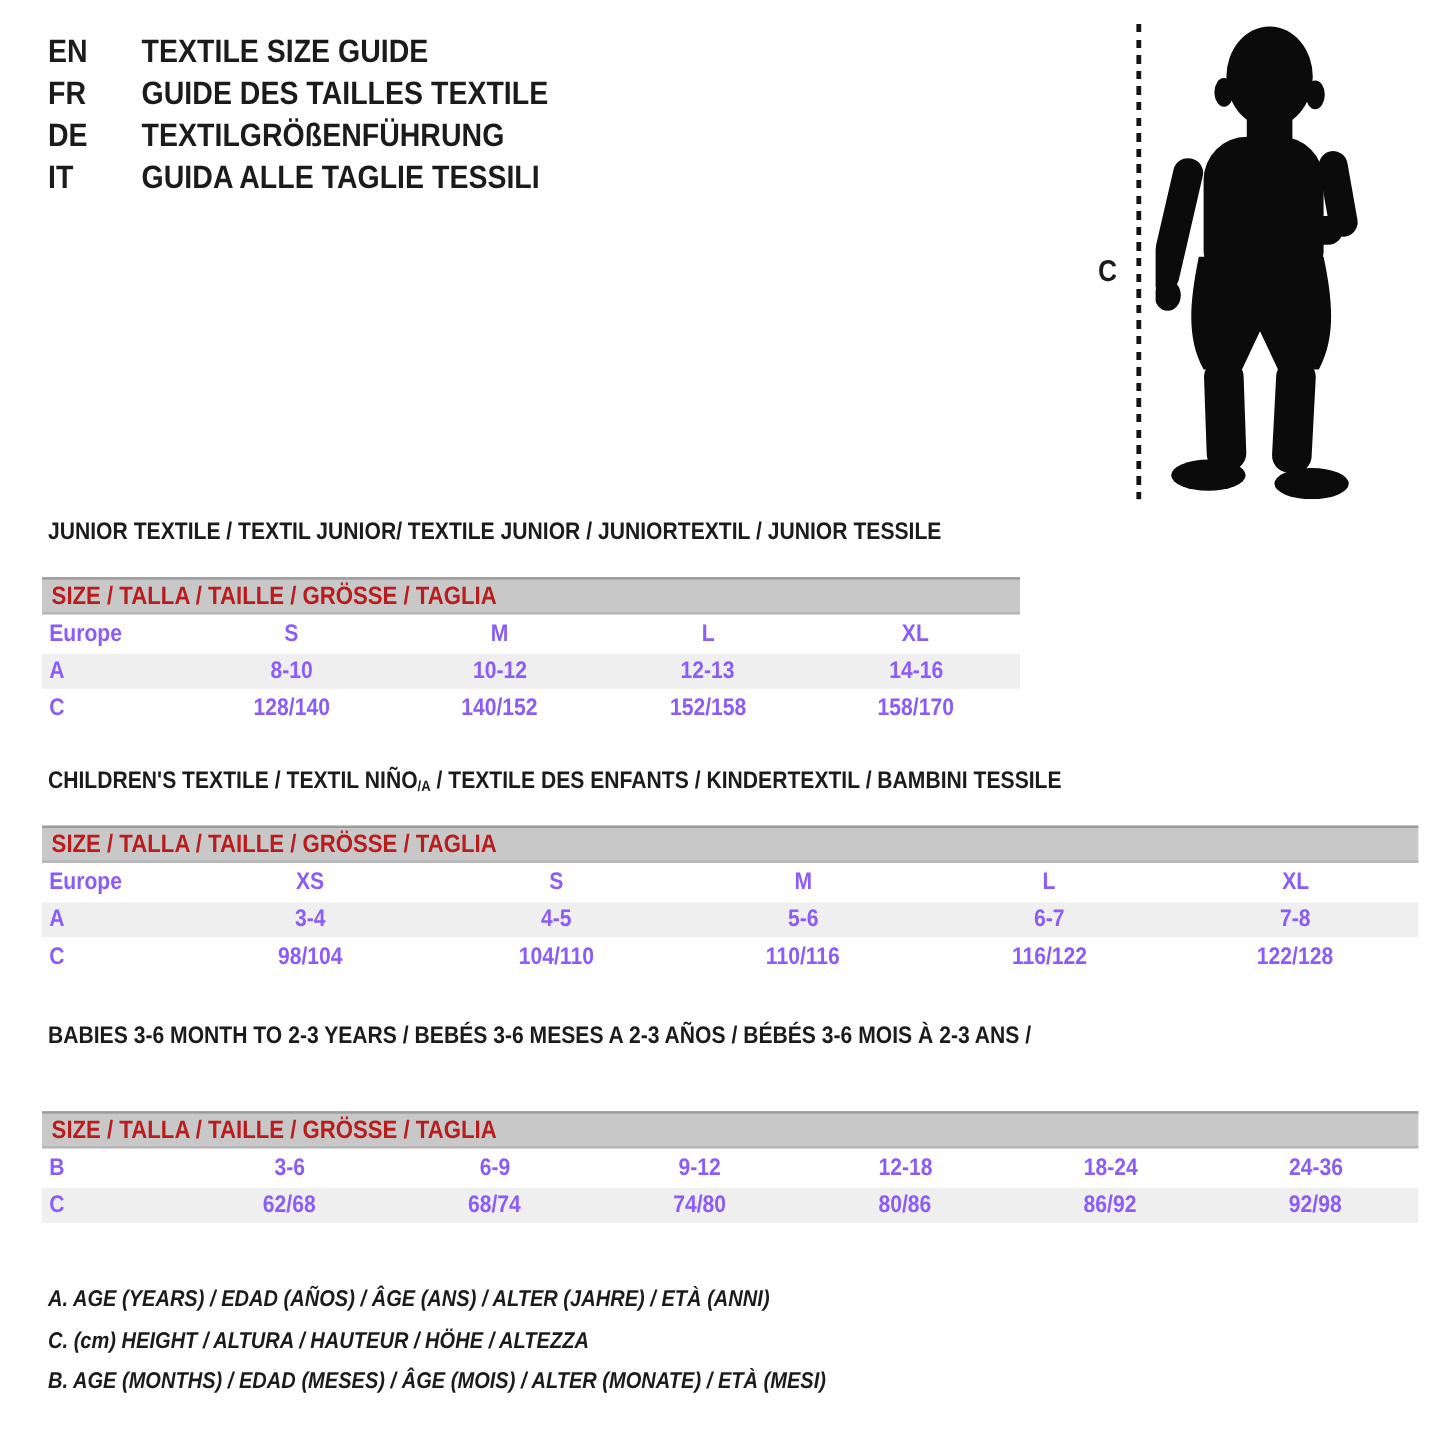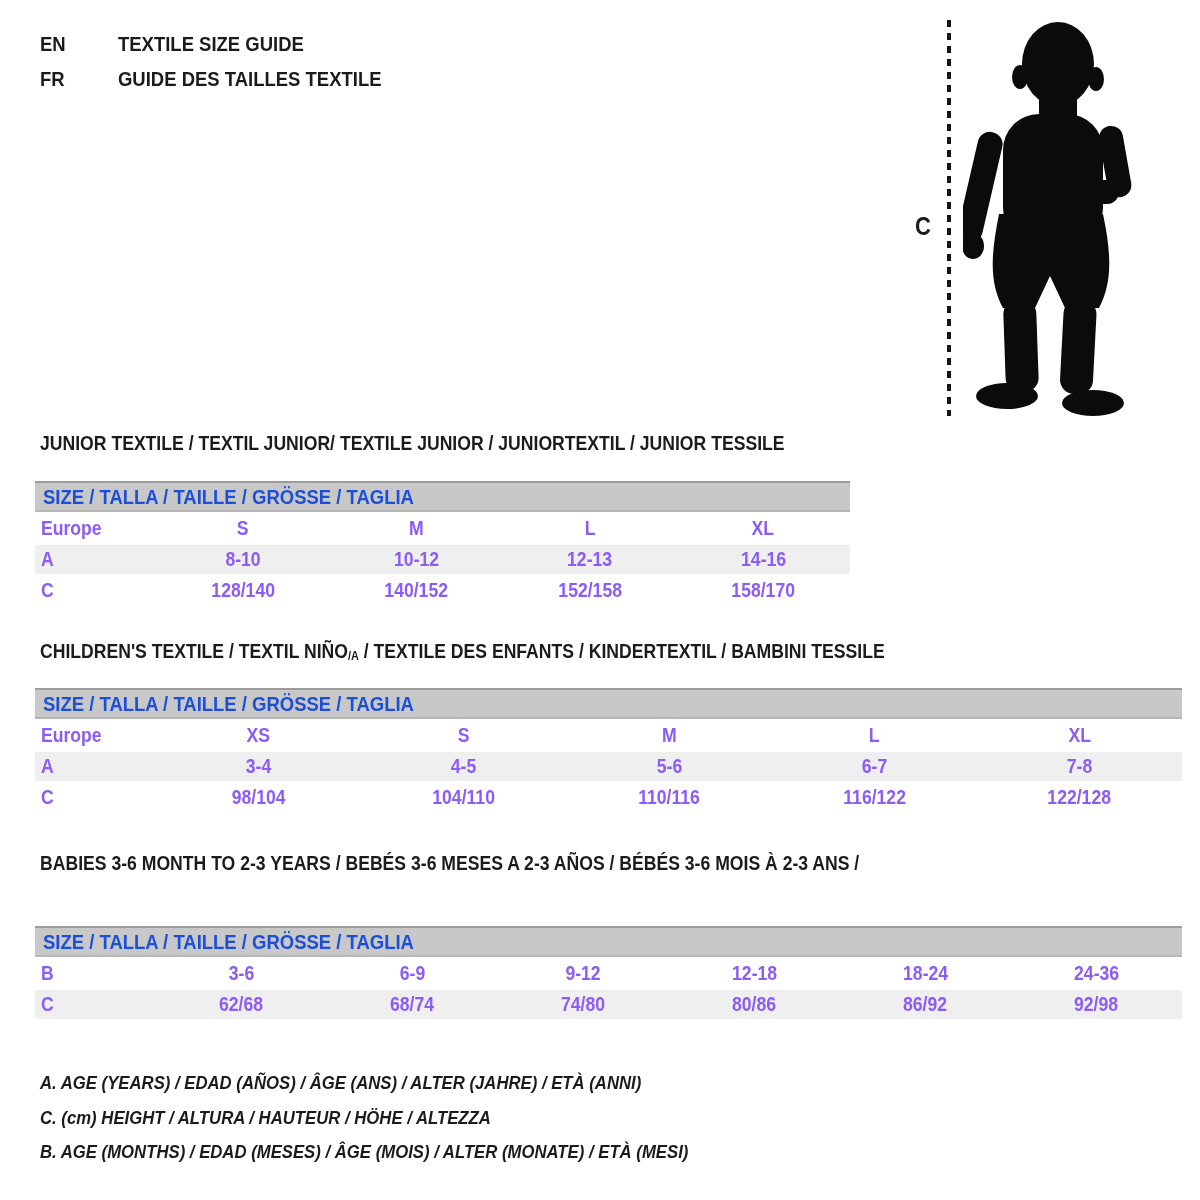--- a/index.html
+++ b/index.html
@@ -6,21 +6,21 @@
   .canvas{
     position:relative;width:1200px;height:1200px;background:#ffffff;
     font-family:"Liberation Sans", sans-serif;font-weight:700;color:#1b1b1b;
     overflow:hidden;
   }
   
   .cx{display:inline-block;transform:scaleX(.88);transform-origin:50% 50%;white-space:nowrap;}
   .cxl{display:inline-block;transform:scaleX(.88);transform-origin:0 50%;white-space:nowrap;}
 
   
-  .lang-block{position:absolute;left:40px;top:26px;font-size:21px;line-height:35px;}
+  .lang-block{position:absolute;left:40px;top:26px;font-size:27px;line-height:35px;}
   .lang-row{display:flex;}
   .lang-code{width:78px;flex:0 0 auto;}
 
   
   .c-label{position:absolute;left:914px;top:212px;font-size:25px;}
   .dash-line{
     position:absolute;left:947px;top:20px;width:4px;height:396px;
     background:repeating-linear-gradient(to bottom,#141414 0px,#141414 7px,transparent 7px,transparent 13px);
   }
   .baby-svg{position:absolute;left:963px;top:14px;}
@@ -32,21 +32,21 @@
   .t-babies{left:40px;top:846px;line-height:35px;}
   .subsc{font-size:.62em;vertical-align:-.15em;}
 
   
   .table{position:absolute;left:35px;}
   .tb-junior{top:481px;width:815px;}
   .tb-children{top:688px;width:1147px;}
   .tb-babies{top:926px;width:1147px;}
   .size-bar{
     height:27px;background:#c8c8c8;border-top:2px solid #9c9c9c;border-bottom:2px solid #b6b6b6;
-    display:flex;align-items:center;padding-left:8px;font-size:21px;color:#1d4ed8;
+    display:flex;align-items:center;padding-left:8px;font-size:21px;color:#b91c1c;
   }
   .trow{height:29px;margin-top:2px;display:flex;align-items:center;font-size:20px;color:#8b5cf6;}
   .trow.alt{background:#efefef;}
   .tlabel{width:115px;padding-left:6px;flex:0 0 auto;text-align:left;}
   .tcell{flex:1 1 0;text-align:center;}
 
   
   .legend{position:absolute;left:40px;top:1066px;font-size:19px;line-height:34.5px;font-style:italic;}
 </style>
 </head>
@@ -55,20 +55,28 @@
 <div class="canvas">
 
   <div class="lang-block">
     <div class="lang-row">
       <span class="lang-code cxl">EN</span>
       <span class="cxl">TEXTILE SIZE GUIDE</span>
     </div>
     <div class="lang-row">
       <span class="lang-code cxl">FR</span>
       <span class="cxl">GUIDE DES TAILLES TEXTILE</span>
+    </div>
+    <div class="lang-row">
+      <span class="lang-code cxl">DE</span>
+      <span class="cxl">TEXTILGRÖßENFÜHRUNG</span>
+    </div>
+    <div class="lang-row">
+      <span class="lang-code cxl">IT</span>
+      <span class="cxl">GUIDA ALLE TAGLIE TESSILI</span>
     </div>
   </div>
 
   <span class="c-label cx">C</span>
   <div class="dash-line"></div>
   <svg class="baby-svg" width="174" height="402" viewBox="0 0 174 402" fill="#0b0b0b" xmlns="http://www.w3.org/2000/svg">
     <ellipse cx="95" cy="50" rx="36" ry="42"></ellipse>
     <ellipse cx="57" cy="63" rx="8" ry="12"></ellipse>
     <ellipse cx="133" cy="65" rx="8" ry="12"></ellipse>
     <rect x="76" y="85" width="38" height="30"></rect>

